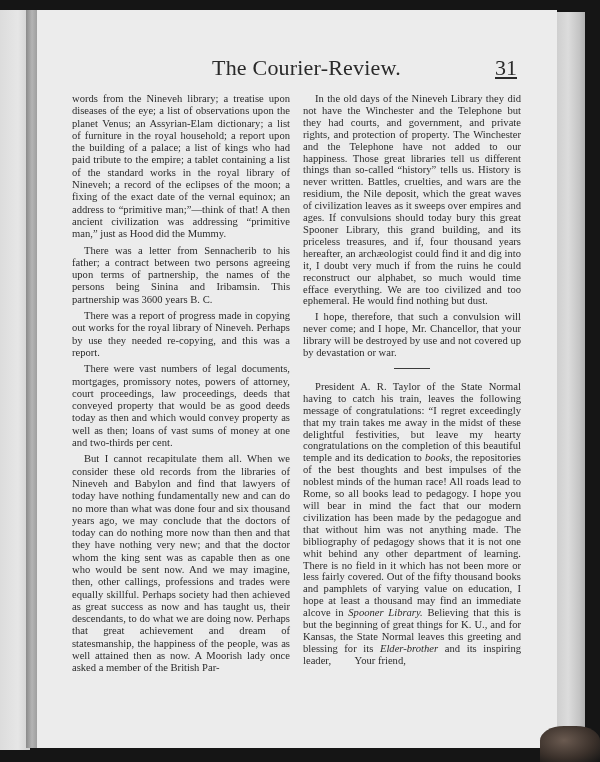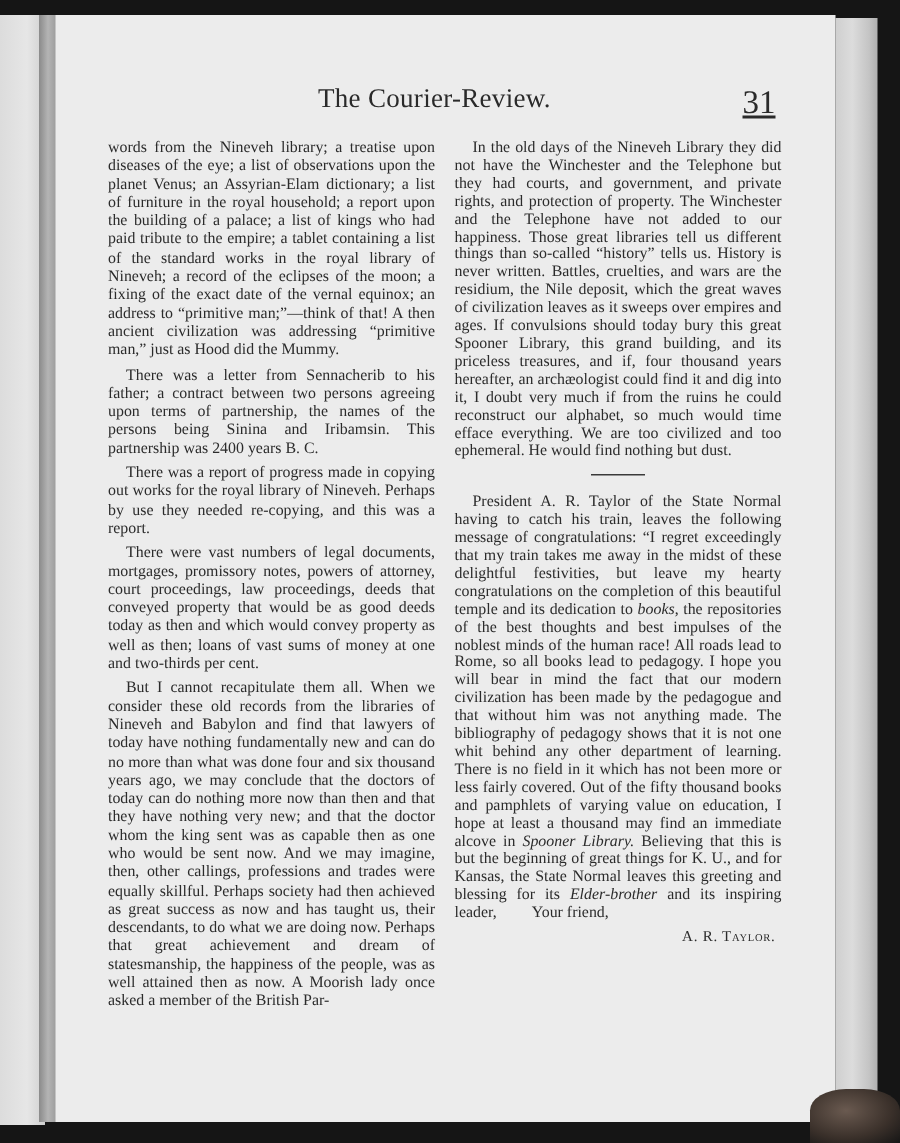--- a/index.html
+++ b/index.html
@@ -27,21 +27,21 @@
   }
   .hand {
     position:absolute; left:540px; top:726px; width:60px; height:36px;
     background:radial-gradient(ellipse at 40% 40%, #6a5a50 0%, #3a302a 60%, #151515 100%);
     border-radius:40% 40% 0 0;
   }
   .header {
     position:absolute; left:37px; top:55px; width:480px; height:30px;
   }
   .header-title {
-    position:absolute; left:175px; top:0; font-size:18px; color:#2a2a2a; letter-spacing:0.2px;
+    position:absolute; left:175px; top:0; font-size:22px; color:#2a2a2a; letter-spacing:0.2px;
   }
   .page-number {
     position:absolute; right:0; top:0; font-size:22px; color:#2a2a2a;text-decoration:underline;
   }
   .col {
     position:absolute; top:93px; width:218px;
     font-size:10.6px; line-height:12.3px; color:#2b2b2b; text-align:justify;
   }
   .col.left { left:72px; }
   .col.right { left:303px; width:218px; line-height:11.9px; }
@@ -65,24 +65,24 @@
 <div class="page-edges"></div>
 <div class="hand"></div>
 
 <div class="header">
   <span class="header-title">The Courier-Review.</span>
   <span class="page-number">31</span>
 </div>
 
 <div class="col left">
   <p class="cont">words from the Nineveh library; a treatise upon diseases of the eye; a list of observations upon the planet Venus; an Assyrian-Elam dictionary; a list of furniture in the royal household; a report upon the building of a palace; a list of kings who had paid tribute to the empire; a tablet containing a list of the standard works in the royal library of Nineveh; a record of the eclipses of the moon; a fixing of the exact date of the vernal equinox; an address to “primitive man;”—think of that! A then ancient civilization was addressing “primitive man,” just as Hood did the Mummy.</p>
-  <p>There was a letter from Sennacherib to his father; a contract between two persons agreeing upon terms of partnership, the names of the persons being Sinina and Iribamsin. This partnership was 2400 years B. C.</p>
+  <p>There was a letter from Sennacherib to his father; a contract between two persons agreeing upon terms of partnership, the names of the persons being Sinina and Iribamsin. This partnership was 3600 years B. C.</p>
   <p>There was a report of progress made in copying out works for the royal library of Nineveh. Perhaps by use they needed re-copying, and this was a report.</p>
   <p>There were vast numbers of legal documents, mortgages, promissory notes, powers of attorney, court proceedings, law proceedings, deeds that conveyed property that would be as good deeds today as then and which would convey property as well as then; loans of vast sums of money at one and two-thirds per cent.</p>
   <p>But I cannot recapitulate them all. When we consider these old records from the libraries of Nineveh and Babylon and find that lawyers of today have nothing fundamentally new and can do no more than what was done four and six thousand years ago, we may conclude that the doctors of today can do nothing more now than then and that they have nothing very new; and that the doctor whom the king sent was as capable then as one who would be sent now. And we may imagine, then, other callings, professions and trades were equally skillful. Perhaps society had then achieved as great success as now and has taught us, their descendants, to do what we are doing now. Perhaps that great achievement and dream of statesmanship, the happiness of the people, was as well attained then as now. A Moorish lady once asked a member of the British Par-</p>
 </div>
 
 <div class="col right">
   <p>In the old days of the Nineveh Library they did not have the Winchester and the Telephone but they had courts, and government, and private rights, and protection of property. The Winchester and the Telephone have not added to our happiness. Those great libraries tell us different things than so-called “history” tells us. History is never written. Battles, cruelties, and wars are the residium, the Nile deposit, which the great waves of civilization leaves as it sweeps over empires and ages. If convulsions should today bury this great Spooner Library, this grand building, and its priceless treasures, and if, four thousand years hereafter, an archæologist could find it and dig into it, I doubt very much if from the ruins he could reconstruct our alphabet, so much would time efface everything. We are too civilized and too ephemeral. He would find nothing but dust.</p>
+  <p>I hope, therefore, that such a convulsion will never come; and I hope, Mr. Chancellor, that your library will be destroyed by use and not covered up by devastation or war.</p>
   <div class="divider"></div>
   <p><span>President A. R. Taylor of the State Normal having to catch his train, leaves the following message of congratulations: “I regret exceedingly that my train takes me away in the midst of these delightful festivities, but leave my hearty congratulations on the completion of this beautiful temple and its dedication to </span><em>books</em><span>, the repositories of the best thoughts and best impulses of the noblest minds of the human race! All roads lead to Rome, so all books lead to pedagogy. I hope you will bear in mind the fact that our modern civilization has been made by the pedagogue and that without him was not anything made. The bibliography of pedagogy shows that it is not one whit behind any other department of learning. There is no field in it which has not been more or less fairly covered. Out of the fifty thousand books and pamphlets of varying value on education, I hope at least a thousand may find an immediate alcove in </span><em>Spooner Library.</em><span> Believing that this is but the beginning of great things for K. U., and for Kansas, the State Normal leaves this greeting and blessing for its </span><em>Elder-brother</em><span> and its inspiring leader,&nbsp;&nbsp;&nbsp;&nbsp;&nbsp;&nbsp;&nbsp;&nbsp; Your friend,</span></p>
-  <div class="signature">A. R. Taylor.</div>
 </div>
 
 </body></html>

